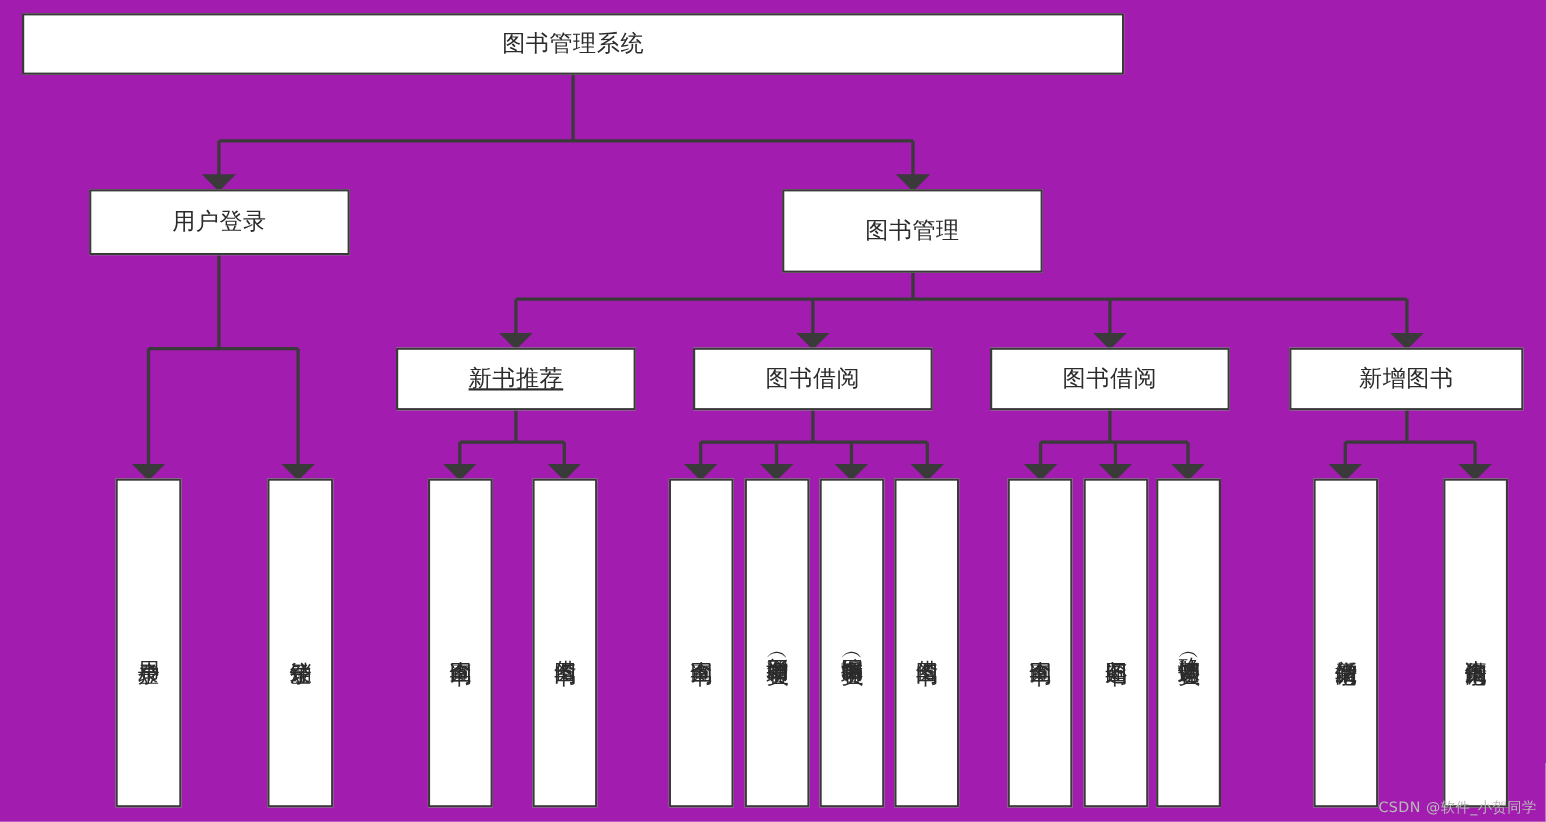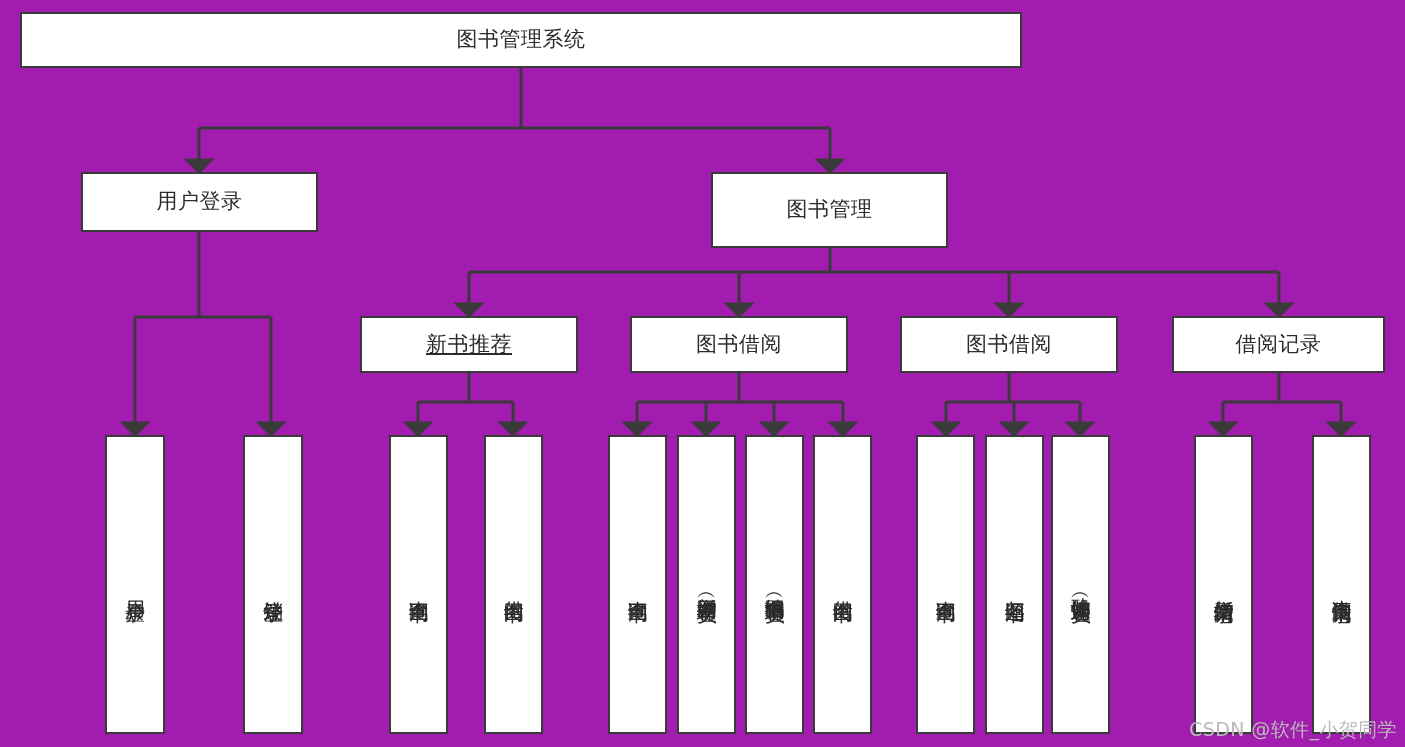--- a/index.html
+++ b/index.html
@@ -60,21 +60,21 @@
     font-size: 20px;
     line-height: 1.18;
     letter-spacing: 1px;
     white-space: nowrap;
     max-height: 288px;
   }
   #watermark {
     position: absolute;
     right: 8px;
     bottom: 4px;
-    font-size: 19px;
+    font-size: 13px;
     color: #b9b9b9;
     letter-spacing: 0.4px;
     white-space: nowrap;
     pointer-events: none;
   }
 </style>
 </head>
 <body>
 
 <div id="canvas">
@@ -150,21 +150,21 @@
 
   <div class="node horiz" style="left:630px; top:316px; width:218px; height:57px;">
     <span class="label">图书借阅</span>
   </div>
 
   <div class="node horiz" style="left:900px; top:316px; width:218px; height:57px;">
     <span class="label">图书借阅</span>
   </div>
 
   <div class="node horiz" style="left:1172px; top:316px; width:213px; height:57px;">
-    <span class="label">借阅记录</span>
+    <span class="label">新增图书</span>
   </div>
 
   <div class="node vert" style="left:105px; top:435px; width:60px; height:299px;">
     <span class="label">用户登录</span>
   </div>
 
   <div class="node vert" style="left:243px; top:435px; width:60px; height:299px;">
     <span class="label">注销登录</span>
   </div>
 

